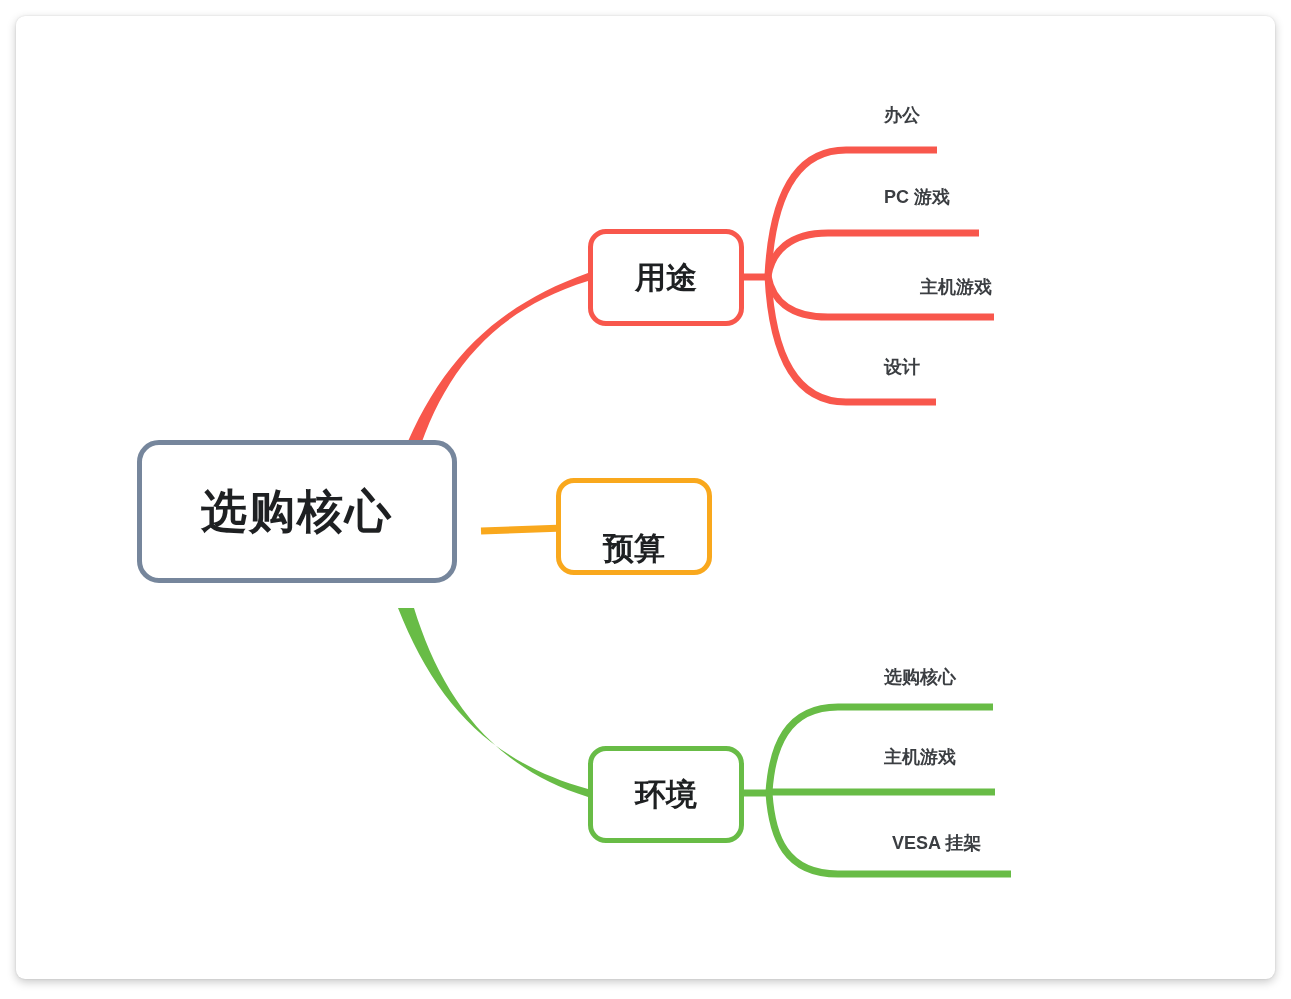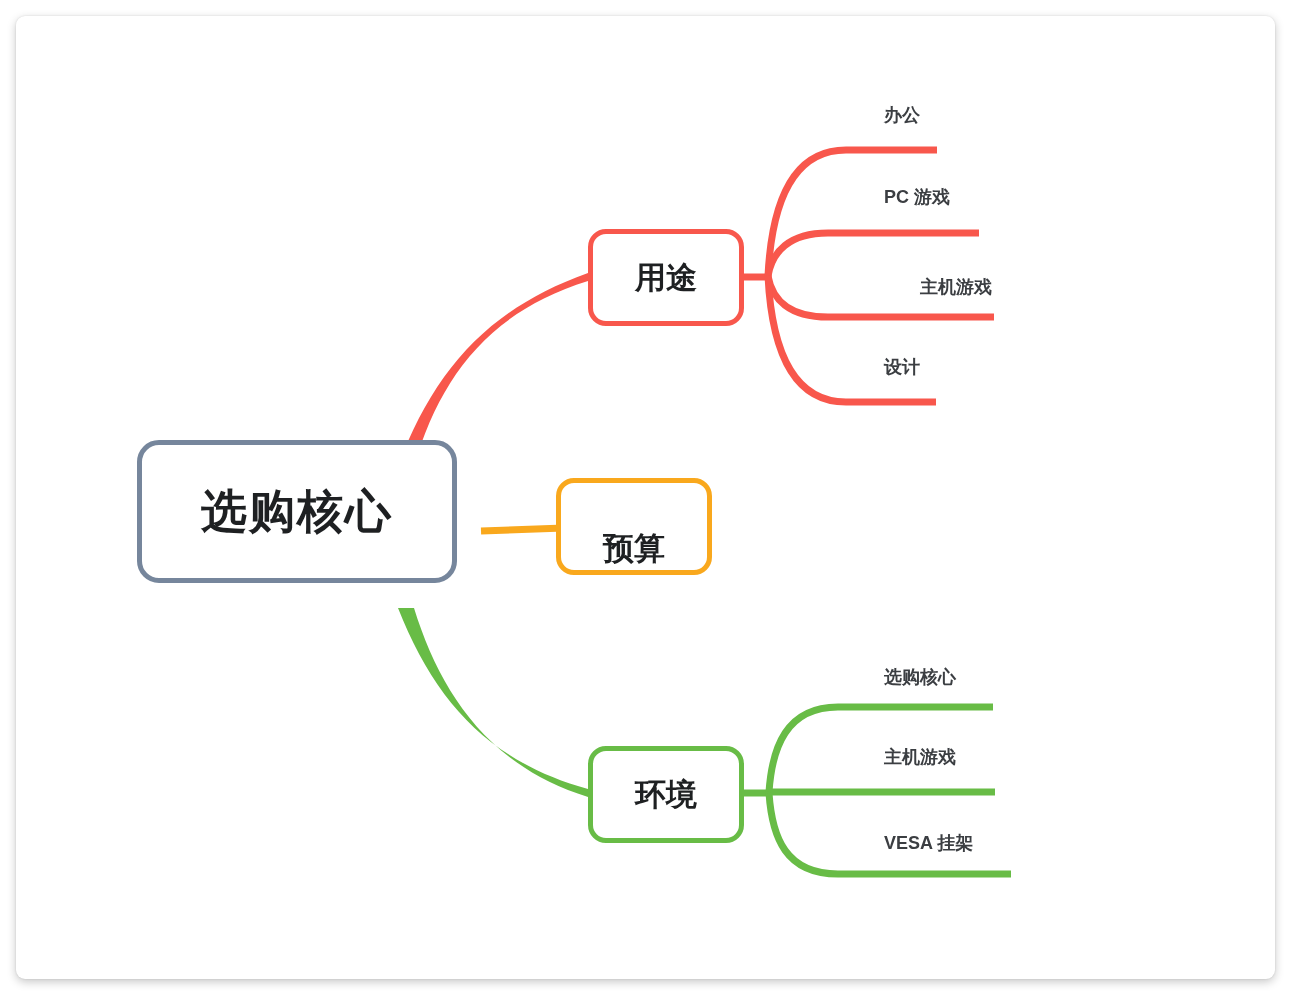--- a/index.html
+++ b/index.html
@@ -63,21 +63,21 @@
     white-space: nowrap;
     cursor: default;
     font-weight: bold;
   }
   .st-office      { top: 97px;  }
   .st-pc-gaming   { top: 179px; }
   .st-console     { top: 269px; margin-left: 36px; }
   .st-design      { top: 349px; }
   .st-desk-size   { top: 659px; }
   .st-desk-height { top: 739px; }
-  .st-vesa        { top: 825px; }
+  .st-vesa        { top: 825px; margin-left: 8px; }
 </style>
 </head>
 <body>
 
 <div class="stage">
 
   <div class="canvas-card"></div>
 
   <svg class="connector-layer" viewBox="0 0 1291 999" xmlns="http://www.w3.org/2000/svg">
 

